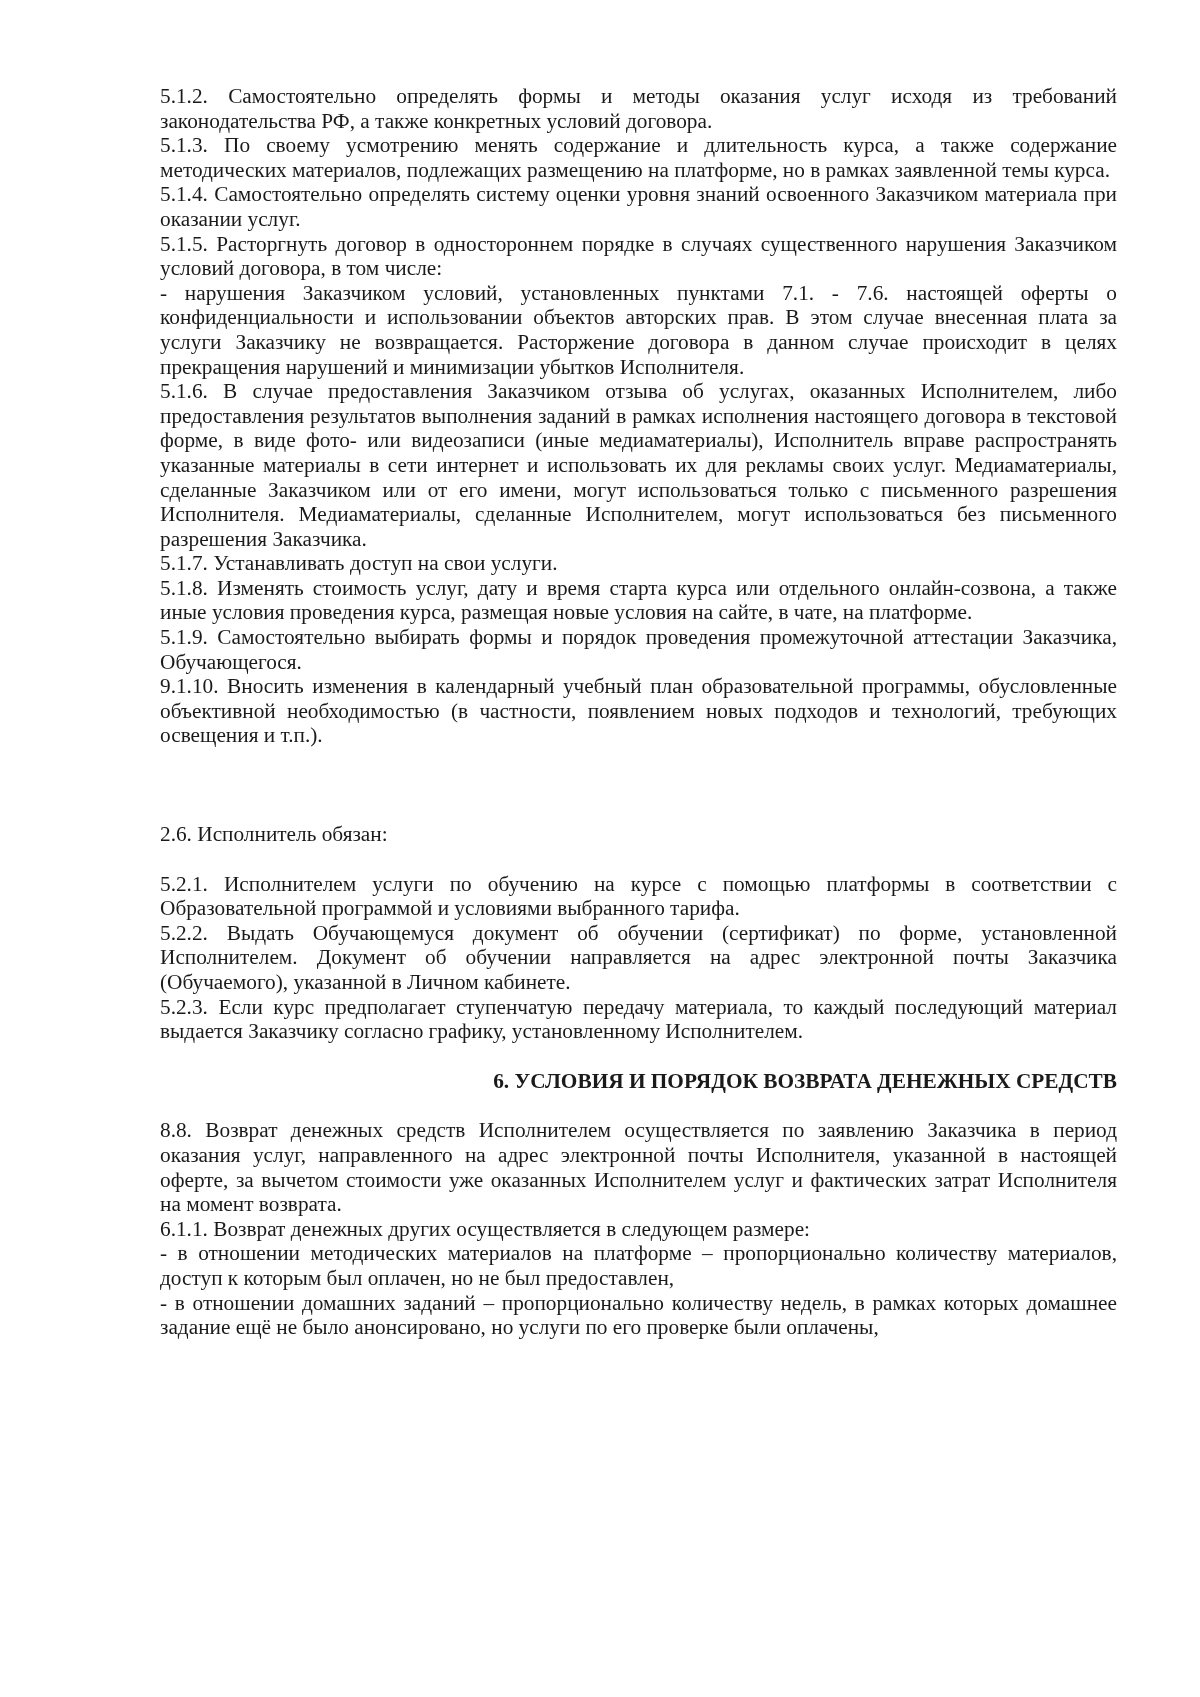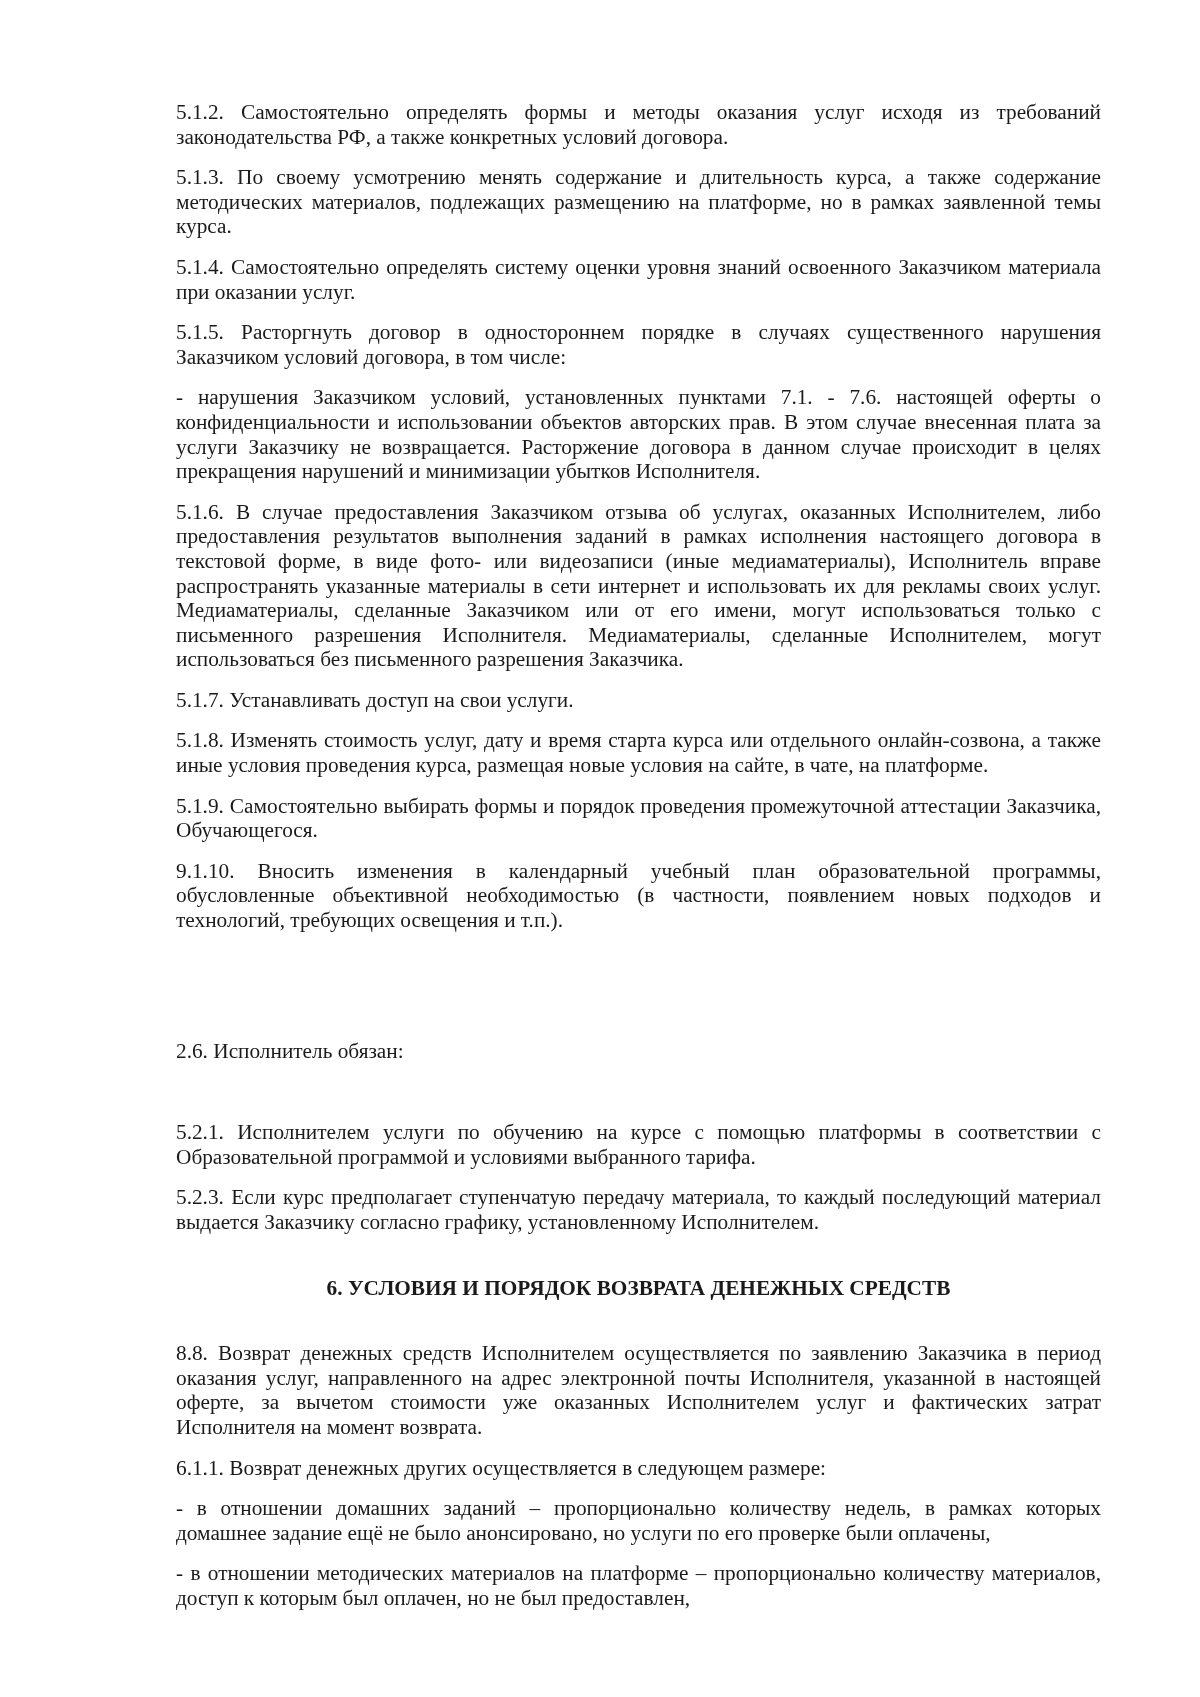--- a/index.html
+++ b/index.html
@@ -17,29 +17,29 @@
     }
     .page {
       position: absolute;
       left: 160px;
       top: 84px;
       width: 957px;
       font-size: 21.3px;
       line-height: 24.6px;
     }
     .p {
-      margin: 16px;
+      margin: 0;
       text-align: justify;
       text-align-last: left;
     }
     .gap-large { height: 49px; }
     .gap-mid { height: 25px; }
     .heading {
       margin: 0;
-      text-align: center;
+      text-align: right;
       font-weight: bold;
       font-size: 21.3px;
       line-height: 24.6px;
     }
   </style>
 </head>
 <body>
 
 <div class="page">
   <p class="p">5.1.2. Самостоятельно определять формы и методы оказания услуг исходя из требований законодательства РФ, а также конкретных условий договора.</p>
@@ -54,25 +54,26 @@
   <p class="p">9.1.10. Вносить изменения в календарный учебный план образовательной программы, обусловленные объективной необходимостью (в частности, появлением новых подходов и технологий, требующих освещения и т.п.).</p>
 
   <div class="gap-large"></div>
   <div class="gap-mid"></div>
 
   <p class="p">2.6. Исполнитель обязан:</p>
 
   <div class="gap-mid"></div>
 
   <p class="p">5.2.1. Исполнителем услуги по обучению на курсе с помощью платформы в соответствии с Образовательной программой и условиями выбранного тарифа.</p>
+  <p class="p">5.2.2. Выдать Обучающемуся документ об обучении (сертификат) по форме, установленной Исполнителем. Документ об обучении направляется на адрес электронной почты Заказчика (Обучаемого), указанной в Личном кабинете.</p>
   <p class="p">5.2.3. Если курс предполагает ступенчатую передачу материала, то каждый последующий материал выдается Заказчику согласно графику, установленному Исполнителем.</p>
 
   <div class="gap-mid"></div>
 
   <h2 class="heading">6. УСЛОВИЯ И ПОРЯДОК ВОЗВРАТА ДЕНЕЖНЫХ СРЕДСТВ</h2>
 
   <div class="gap-mid"></div>
 
   <p class="p">8.8. Возврат денежных средств Исполнителем осуществляется по заявлению Заказчика в период оказания услуг, направленного на адрес электронной почты Исполнителя, указанной в настоящей оферте, за вычетом стоимости уже оказанных Исполнителем услуг и фактических затрат Исполнителя на момент возврата.</p>
   <p class="p">6.1.1. Возврат денежных других осуществляется в следующем размере:</p>
+  <p class="p">- в отношении методических материалов на платформе – пропорционально количеству материалов, доступ к которым был оплачен, но не был предоставлен,</p>
   <p class="p">- в отношении домашних заданий – пропорционально количеству недель, в рамках которых домашнее задание ещё не было анонсировано, но услуги по его проверке были оплачены,</p>
-  <p class="p">- в отношении методических материалов на платформе – пропорционально количеству материалов, доступ к которым был оплачен, но не был предоставлен,</p>
 </div>
 
 </body></html>

